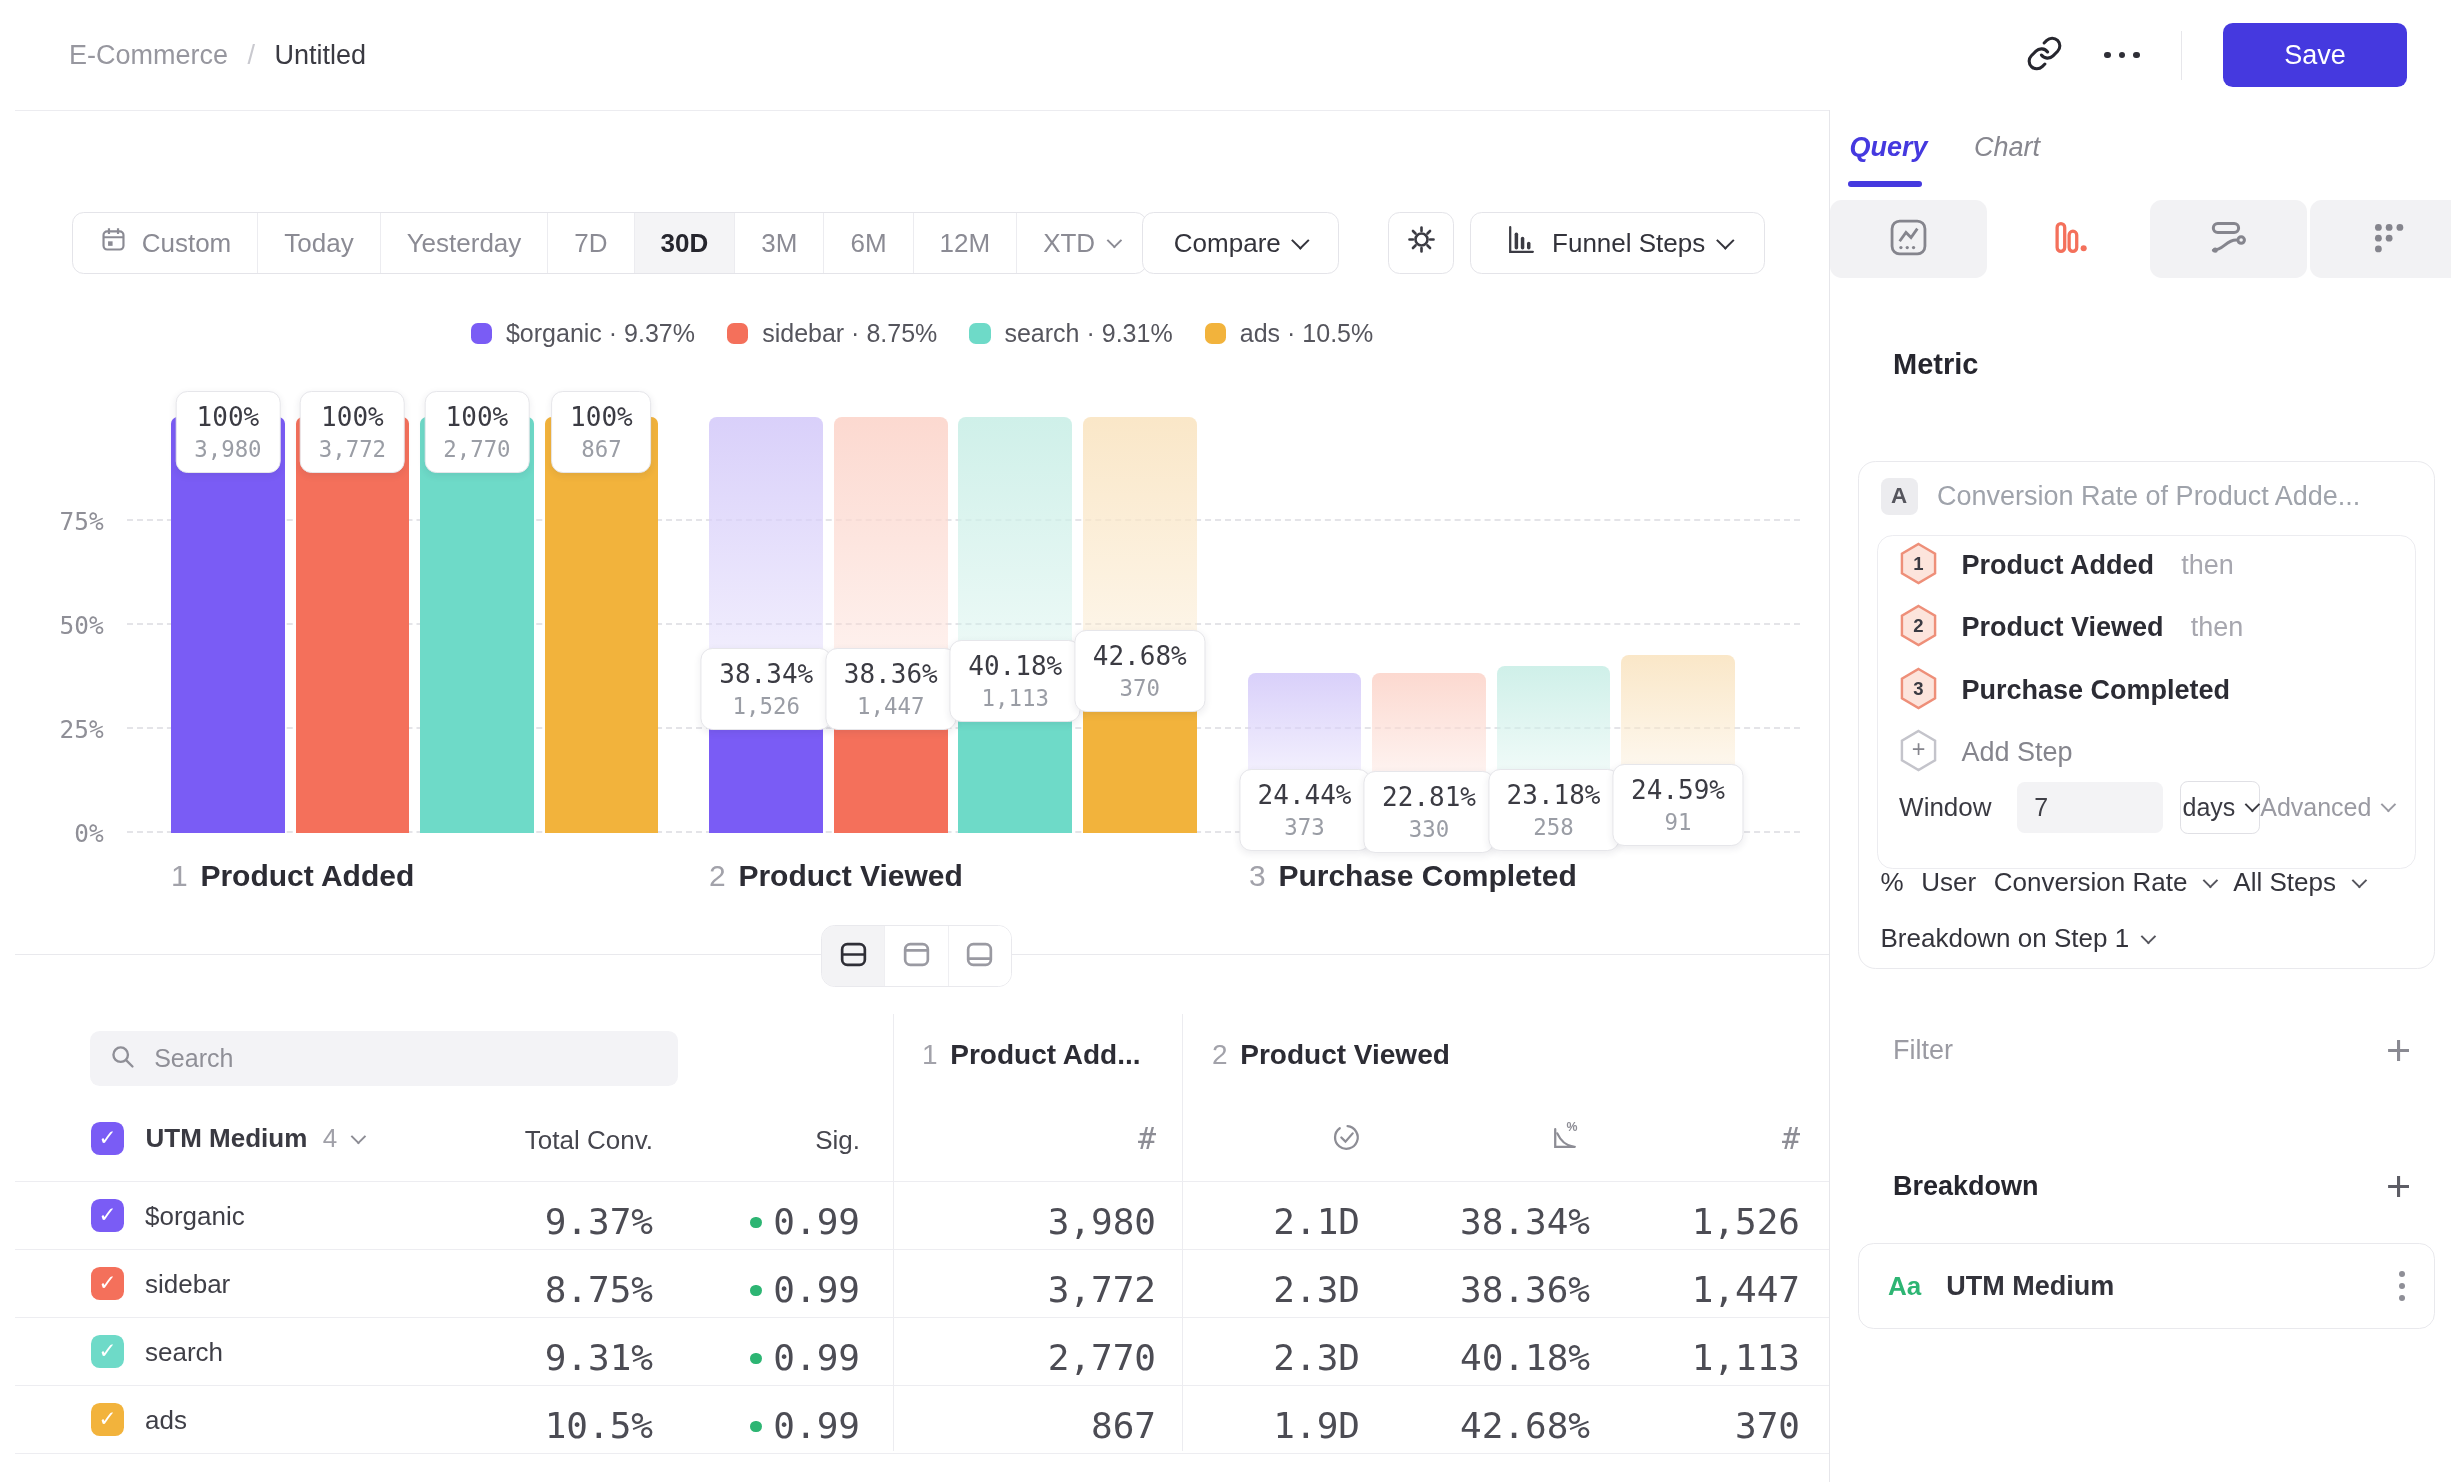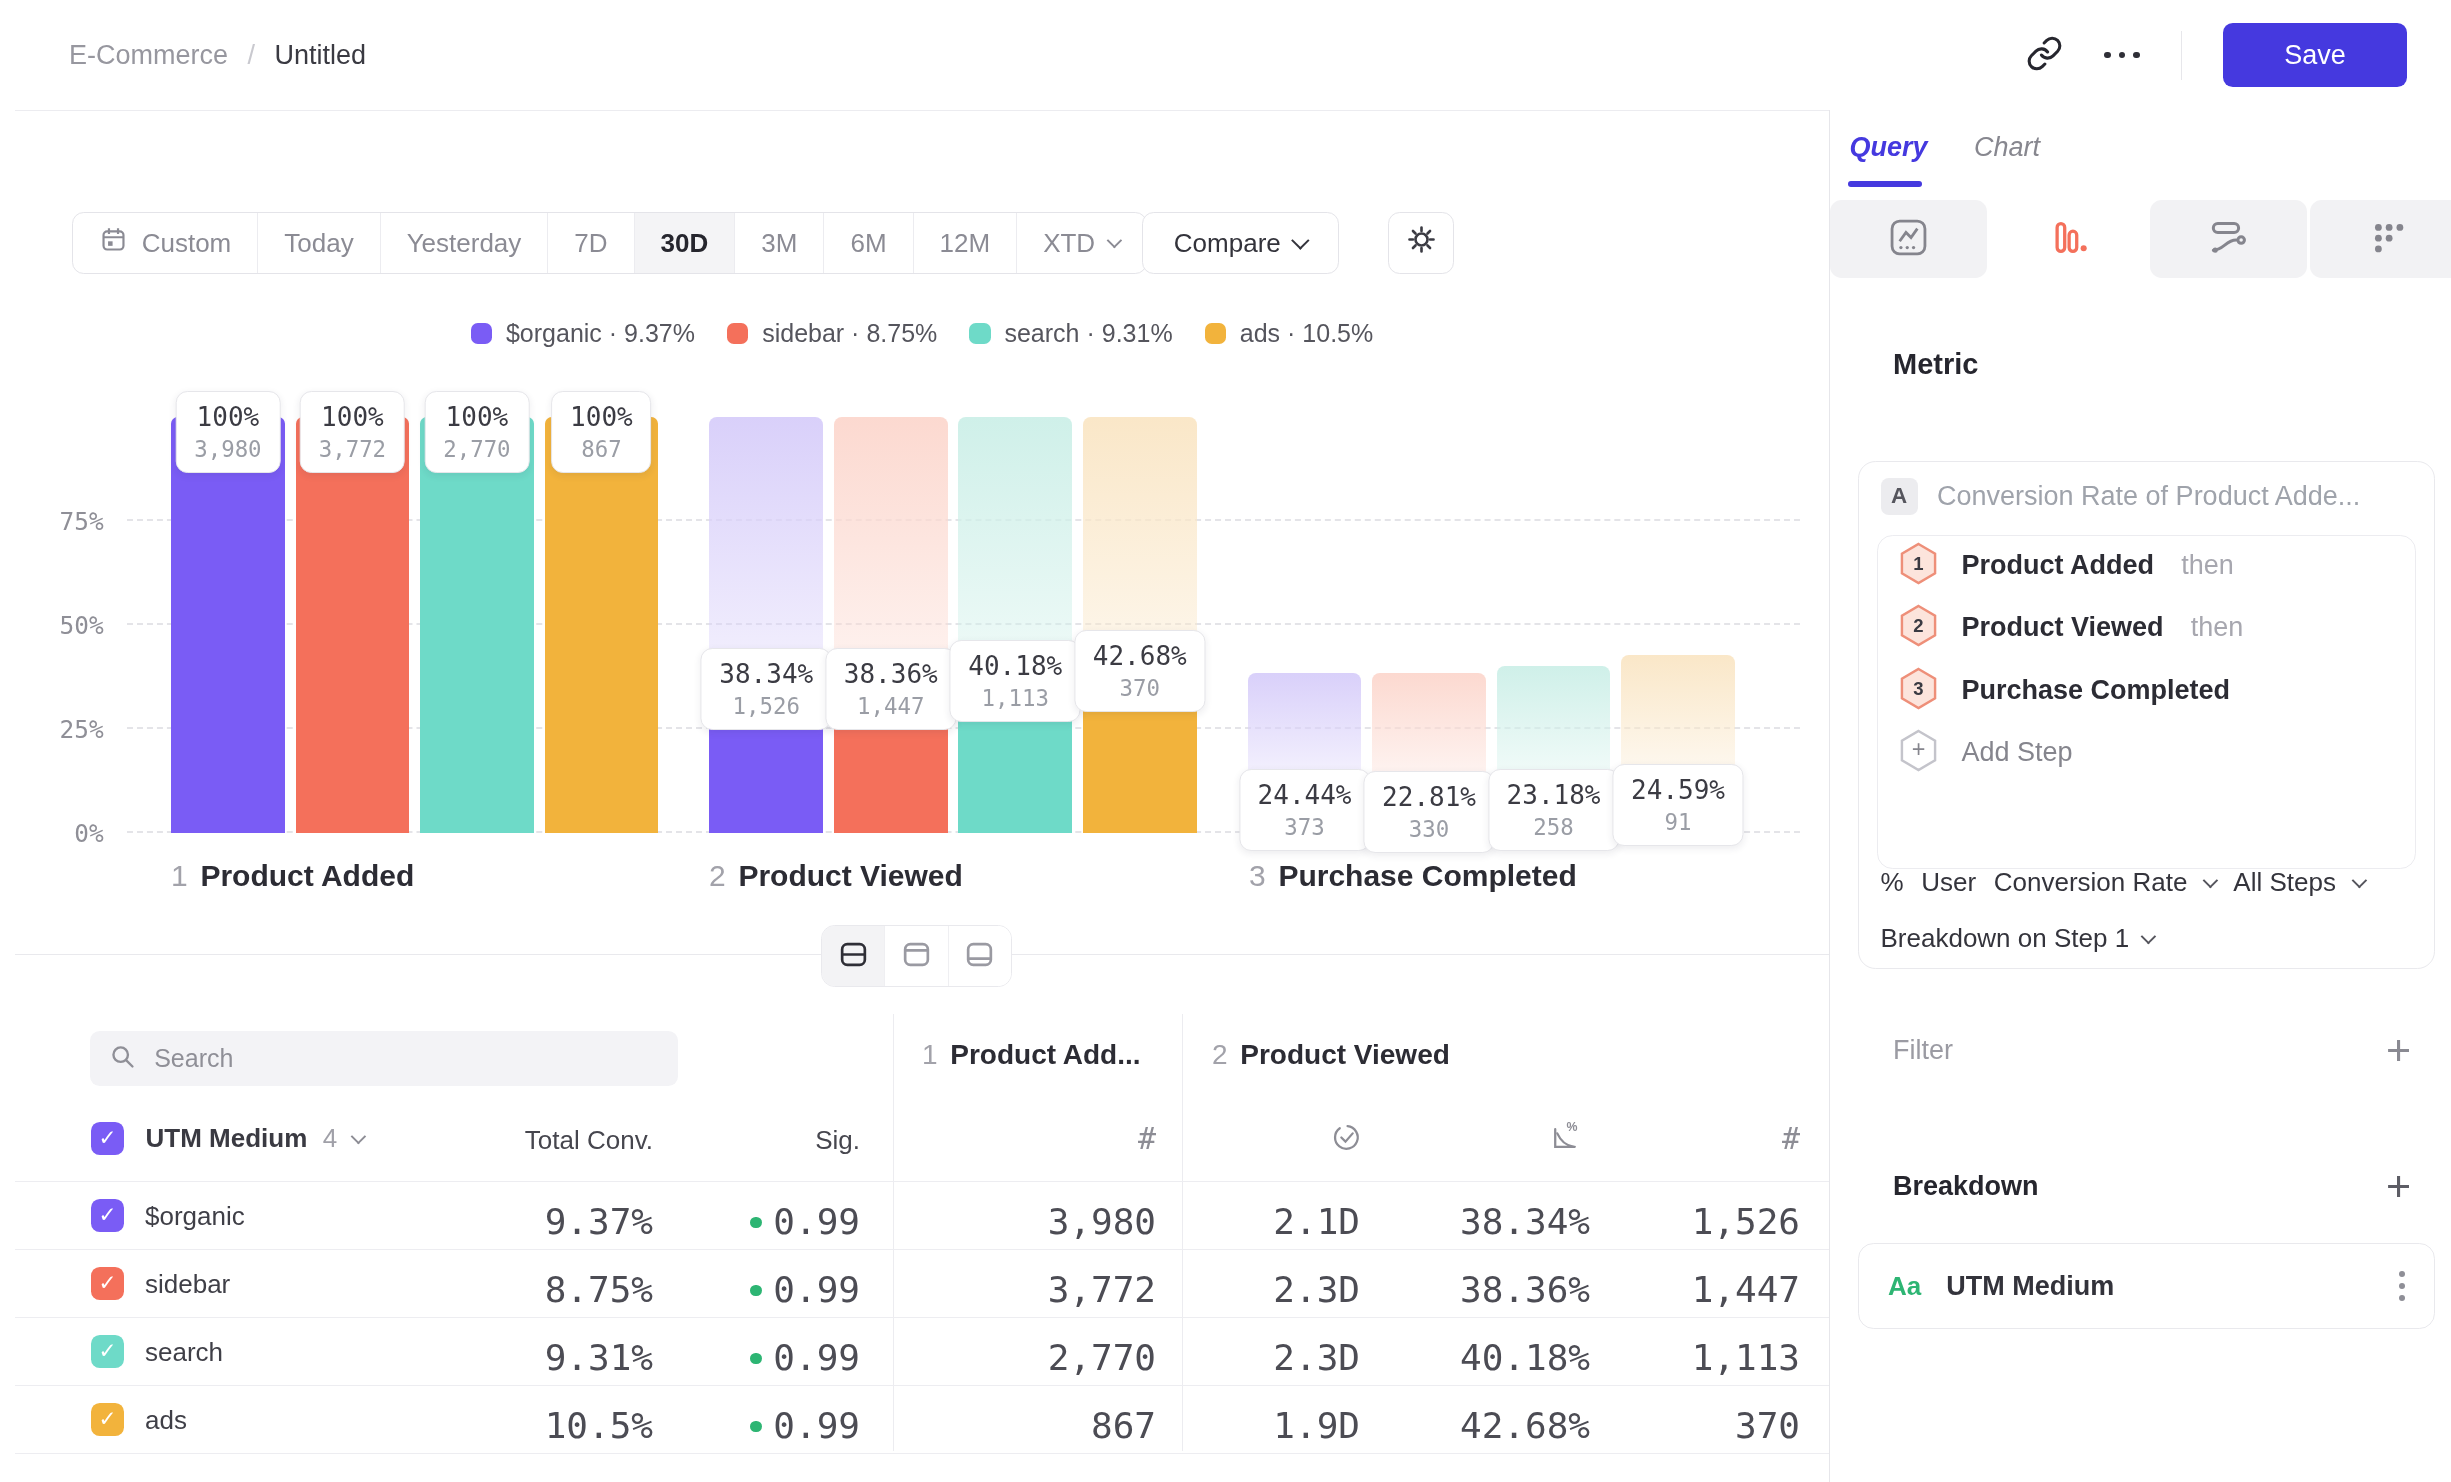--- a/index.html
+++ b/index.html
@@ -218,20 +218,32 @@
         <span class="chev"></span>
     </div>
     <div class="btn gear-btn">
       <span>
         <svg viewBox="0 0 32 32" width="35" height="35" fill="none" stroke="#3b3b43" stroke-width="2.4" stroke-linecap="round">
           <circle cx="16" cy="16" r="5.5"></circle>
           <path d="M16 5v3.2 M16 23.8V27 M27 16h-3.2 M8.2 16H5 M23.8 8.2l-2.3 2.3 M10.5 21.5l-2.3 2.3 M23.8 23.8l-2.3-2.3 M10.5 10.5L8.2 8.2"></path>
         </svg>
       </span>
     </div>
+    <div class="btn funnel-btn">
+      <span>
+        <svg viewBox="0 0 34 34" width="35" height="35" fill="none" stroke="#3b3b43" stroke-linecap="round">
+          <path d="M7 5 V29 H29" stroke-width="2.2"></path>
+          <path d="M13 12 V25" stroke-width="3.4"></path>
+          <path d="M19 16 V25" stroke-width="3.4"></path>
+          <path d="M25 21 V25" stroke-width="3.4"></path>
+        </svg>
+      </span>
+      <span>Funnel Steps</span>
+        <span class="chev"></span>
+    </div>
 
     <div class="legend" id="legend">
         <div class="leg-item">
           <span class="leg-swatch" style="background: rgb(122, 92, 245);"></span>
           <span>$organic · 9.37%</span>
         </div>
         <div class="leg-item">
           <span class="leg-swatch" style="background: rgb(244, 112, 91);"></span>
           <span>sidebar · 8.75%</span>
         </div>
@@ -589,20 +601,32 @@
           </div>
         <div class="srow addstep" style="top:195px;">
           <span>
             <svg viewBox="0 0 40 44" width="39" height="43">
               <polygon points="20,2 37,12 37,32 20,42 3,32 3,12" fill="#fff" stroke="#c4c4cb" stroke-width="2.5"></polygon>
               <text x="20" y="28.5" text-anchor="middle" font-size="24" fill="#85858d" font-family="Liberation Sans, sans-serif">+</text>
             </svg>
           </span>
           <span class="lbl">Add Step</span>
         </div>
+        <div class="wrow">
+          <span class="wlabel">Window</span>
+          <input class="winput" value="7" style="">
+          <div class="days-btn">
+            <span>days</span>
+              <span class="chev sm"></span>
+          </div>
+          <div class="adv">
+            <span>Advanced</span>
+              <span class="chev sm"></span>
+          </div>
+        </div>
       </div>
       <div class="pctrow">
         <span>%</span>
         <span>User</span>
         <span>Conversion Rate</span>
         <span class="chev sm"></span>
         <span>All Steps</span>
         <span class="chev sm"></span>
       </div>
       <div class="bdrow">

